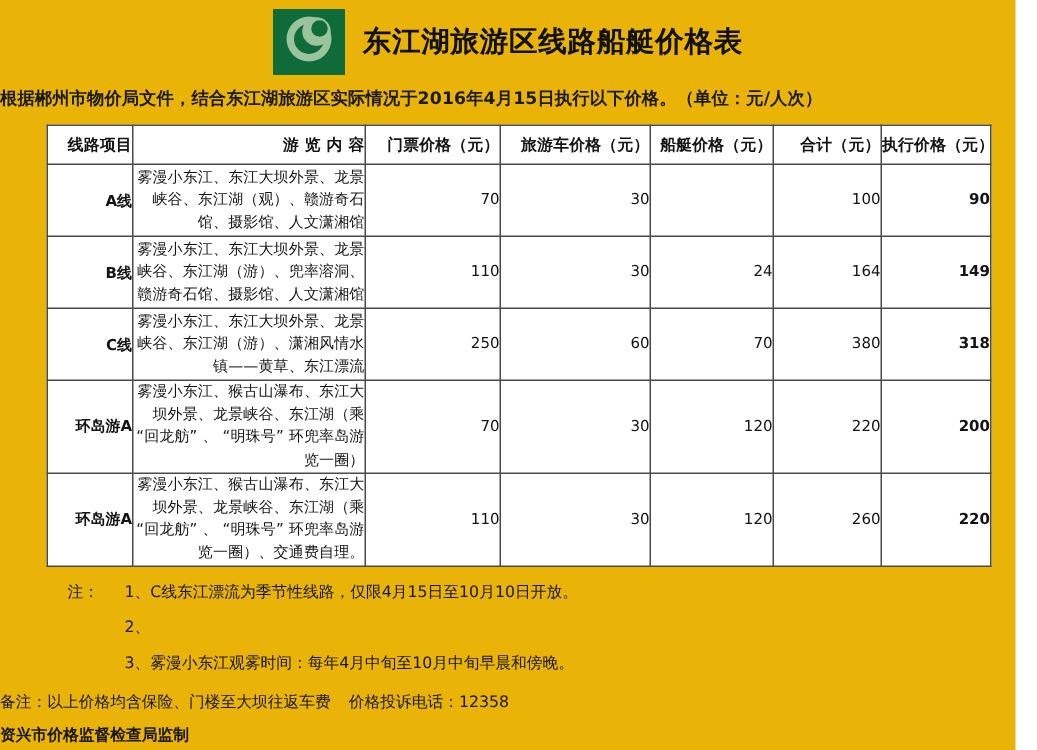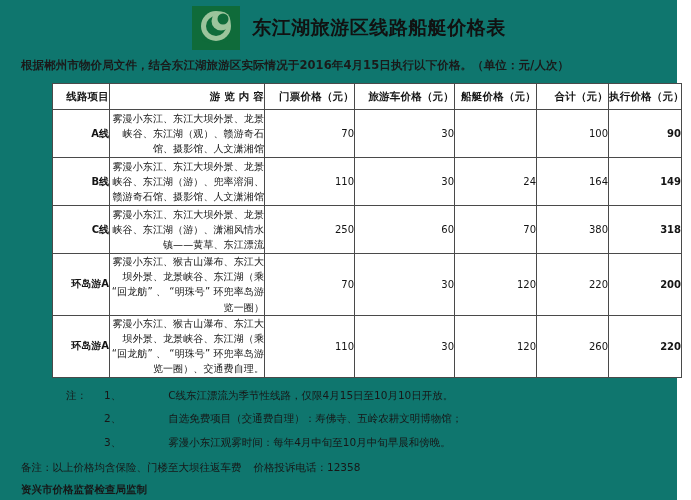--- a/index.html
+++ b/index.html
@@ -12,22 +12,21 @@
     background: #ffffff;
     font-family: "DejaVu Sans", "Liberation Sans", sans-serif;
     color: #1a1a1a;
     overflow: hidden;
   }
   .page {
     position: relative;
     width: 677px;
     height: 500px;
     box-sizing: border-box;
-    background: #0f766e;
-    padding-left: 21px;
+    background: #eab308;
   }
 
   
   .header {
     display: flex;
     align-items: center;
     justify-content: center;
     gap: 12px;
     padding-top: 9px;
     height: 46px;
@@ -129,21 +128,20 @@
     flex: 0 0 52px;
     padding-left: 14px;
     box-sizing: border-box;
     font-weight: normal;
   }
   .note-num {
     flex: 0 0 auto;
   }
   .note-text {
     flex: 1 1 auto;
-    margin-left: 47px;
   }
   .note-row.indented .note-label { visibility: hidden; }
 
   .remark {
     text-align: left;
     font-size: 10.5px;
     color: #171717;
     padding: 2px 22px 0 0;
     box-sizing: border-box;
     white-space: nowrap;
@@ -255,21 +253,20 @@
 
   <div class="notes">
     <div class="note-row">
       <span class="note-label">注：</span>
       <span class="note-num">1、</span>
       <span class="note-text">C线东江漂流为季节性线路，仅限4月15日至10月10日开放。</span>
     </div>
     <div class="note-row indented">
       <span class="note-label"></span>
       <span class="note-num">2、</span>
-      <span class="note-text">自选免费项目（交通费自理）：寿佛寺、五岭农耕文明博物馆；</span>
     </div>
     <div class="note-row indented">
       <span class="note-label"></span>
       <span class="note-num">3、</span>
       <span class="note-text">雾漫小东江观雾时间：每年4月中旬至10月中旬早晨和傍晚。</span>
     </div>
   </div>
 
   <div class="remark">
     <span>备注：以上价格均含保险、门楼至大坝往返车费</span><span class="gap"></span><span>价格投诉电话：12358</span>

